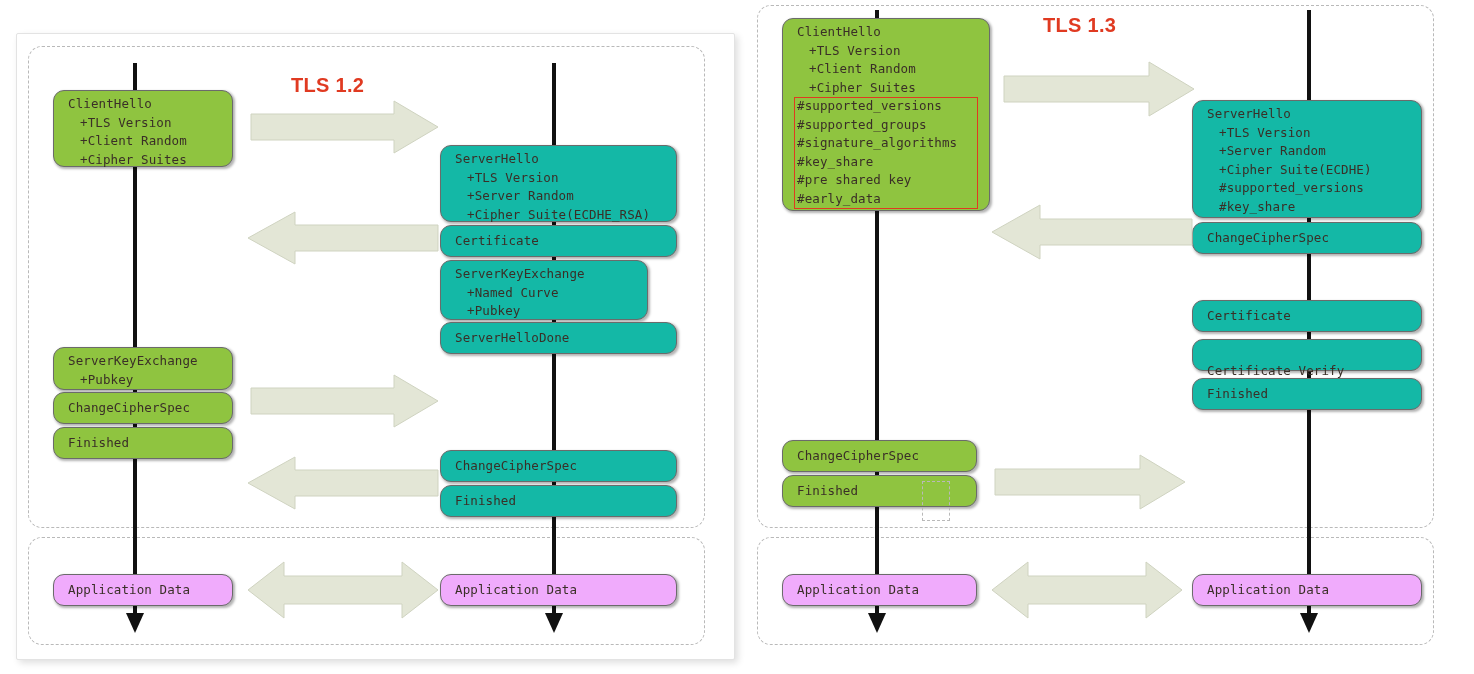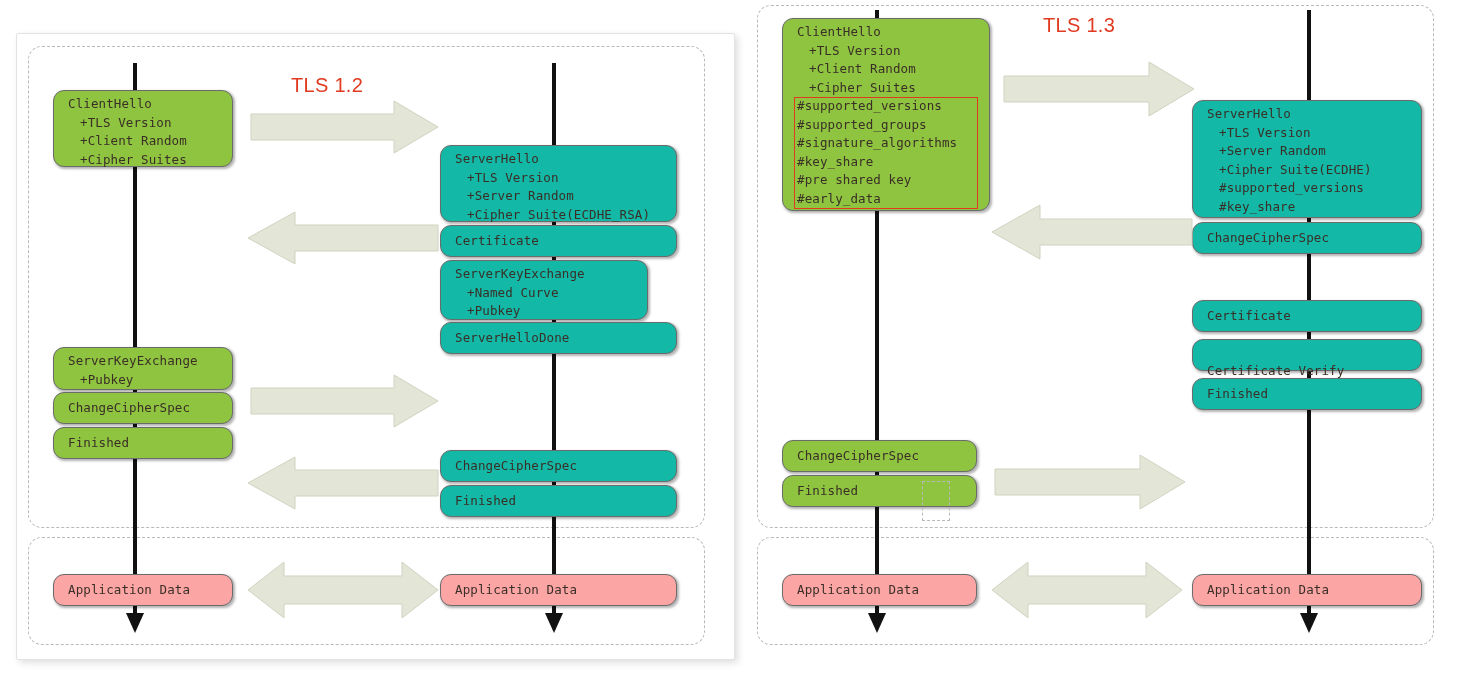--- a/index.html
+++ b/index.html
@@ -22,31 +22,31 @@
     border-left:9px solid transparent;border-right:9px solid transparent;
     border-top:20px solid #111111;}
 
   
   .box{position:absolute;box-sizing:border-box;border:1.3px solid #6b6b6b;
     border-radius:11px;box-shadow:1.5px 1.5px 2.5px rgba(0,0,0,0.30);
     color:#3a2f27;font-size:12.5px;line-height:18.5px;
     padding:4px 0 4px 14px;letter-spacing:0.1px;}
   .box.green{background:#8FC440;}
   .box.yellow{background:#14b8a6;}
-  .box.pink{background:#fca5a5;}
+  .box.pink{background:#f0abfc;}
   .box .ln{white-space:pre;}
   .box .ind{padding-left:12px;}
 
   .redbox{position:absolute;border:1.4px solid #E03A21;box-sizing:border-box;}
 
   
   .fatarrow{position:absolute;}
   .fatarrow svg{display:block;overflow:visible;}
 
-  .vlabel{position:absolute;color:#E03A21;font-size:20px;font-weight:normal;
+  .vlabel{position:absolute;color:#E03A21;font-size:20px;font-weight:bold;
     font-family:"Liberation Sans",sans-serif;letter-spacing:0.3px;}
 
   .ghost-rect{position:absolute;border:1.2px dashed #b9b9b9;box-sizing:border-box;}
 </style>
 </head>
 <body>
 
 <div class="panel" style="left:8px;">
 
   <div class="card-frame"></div>

